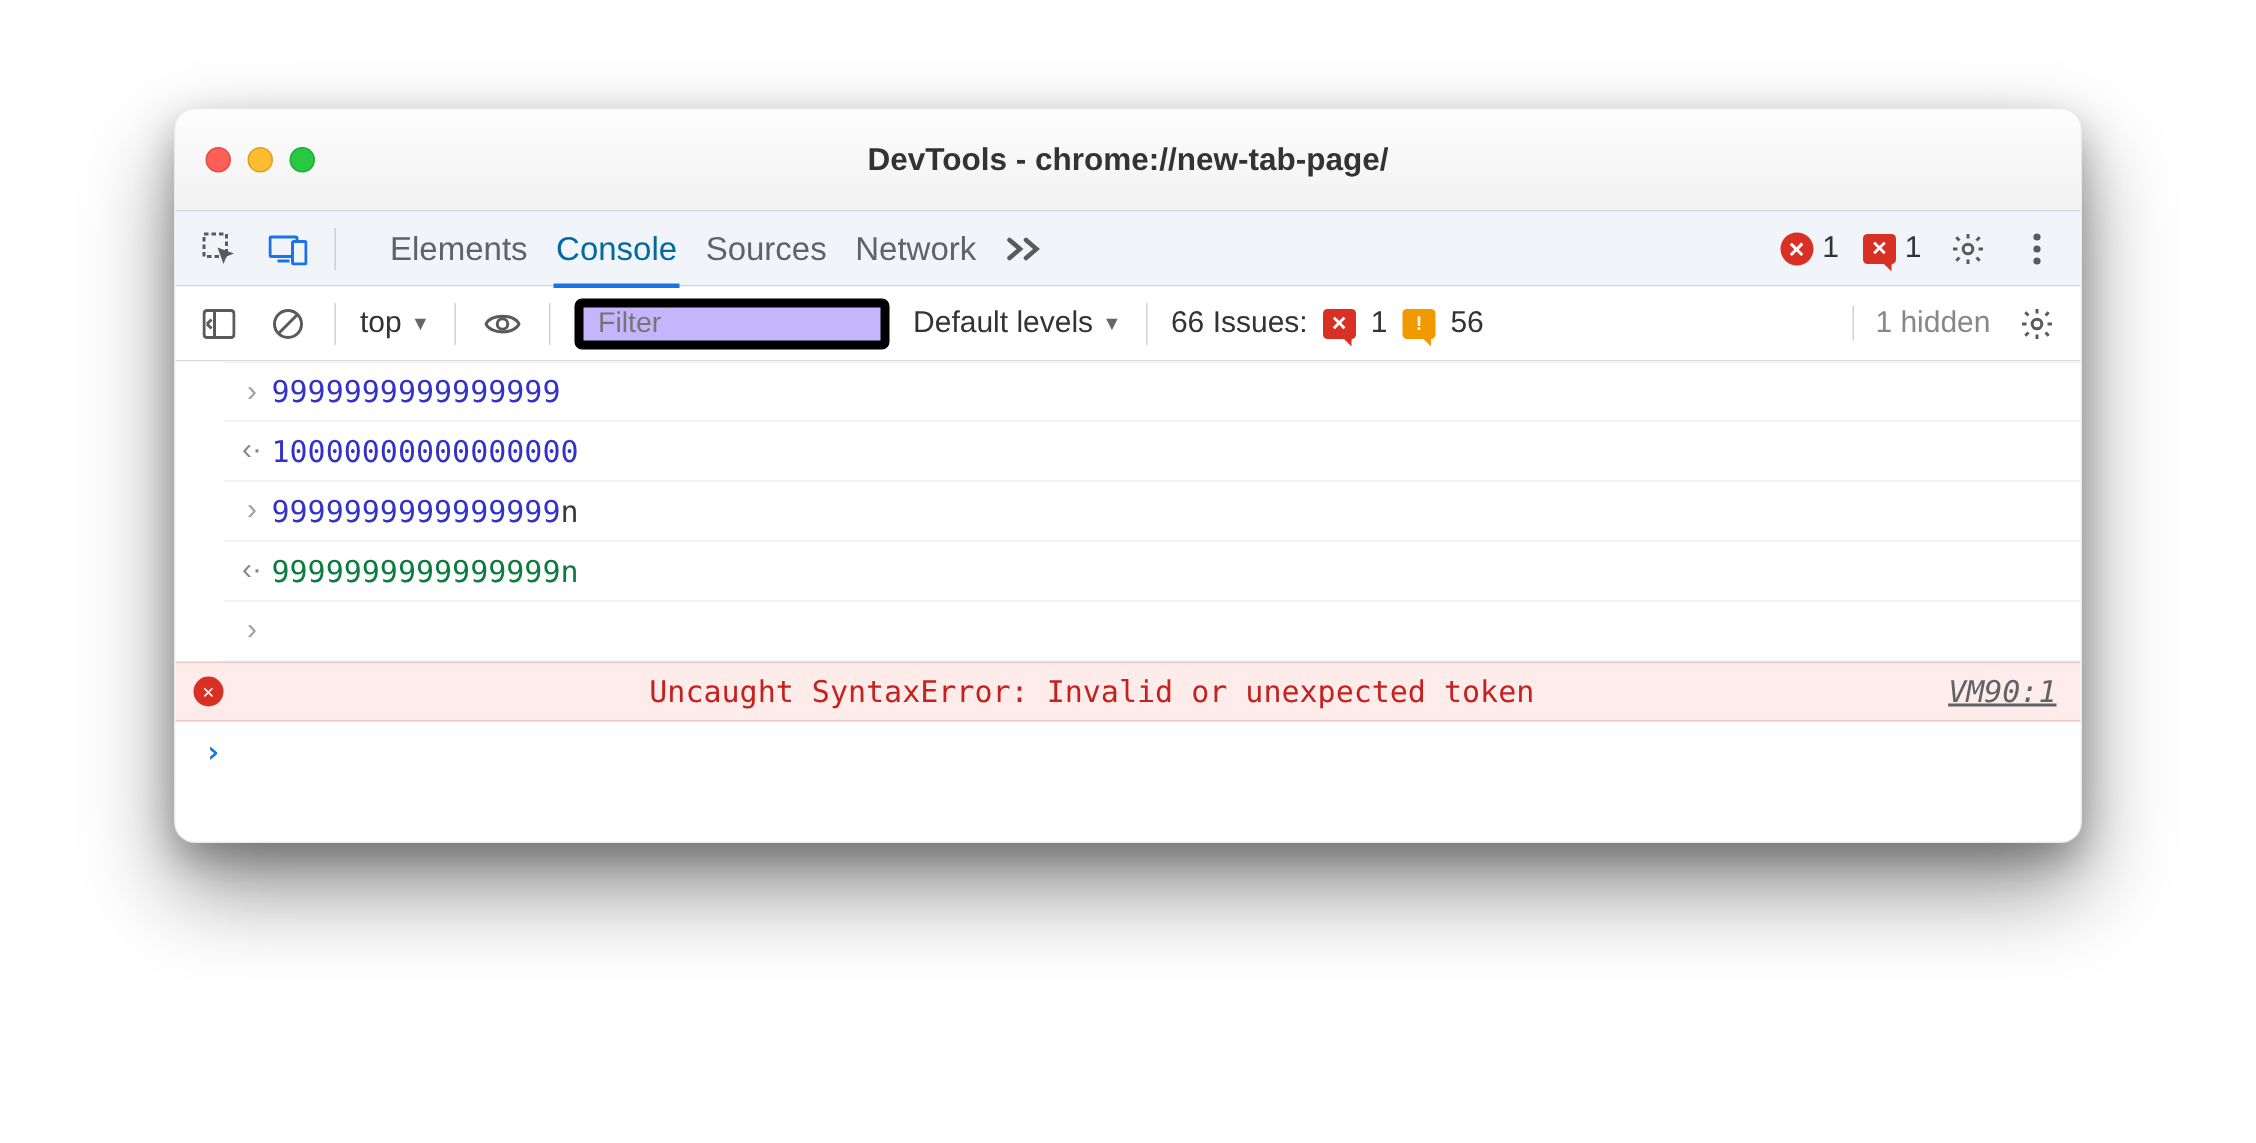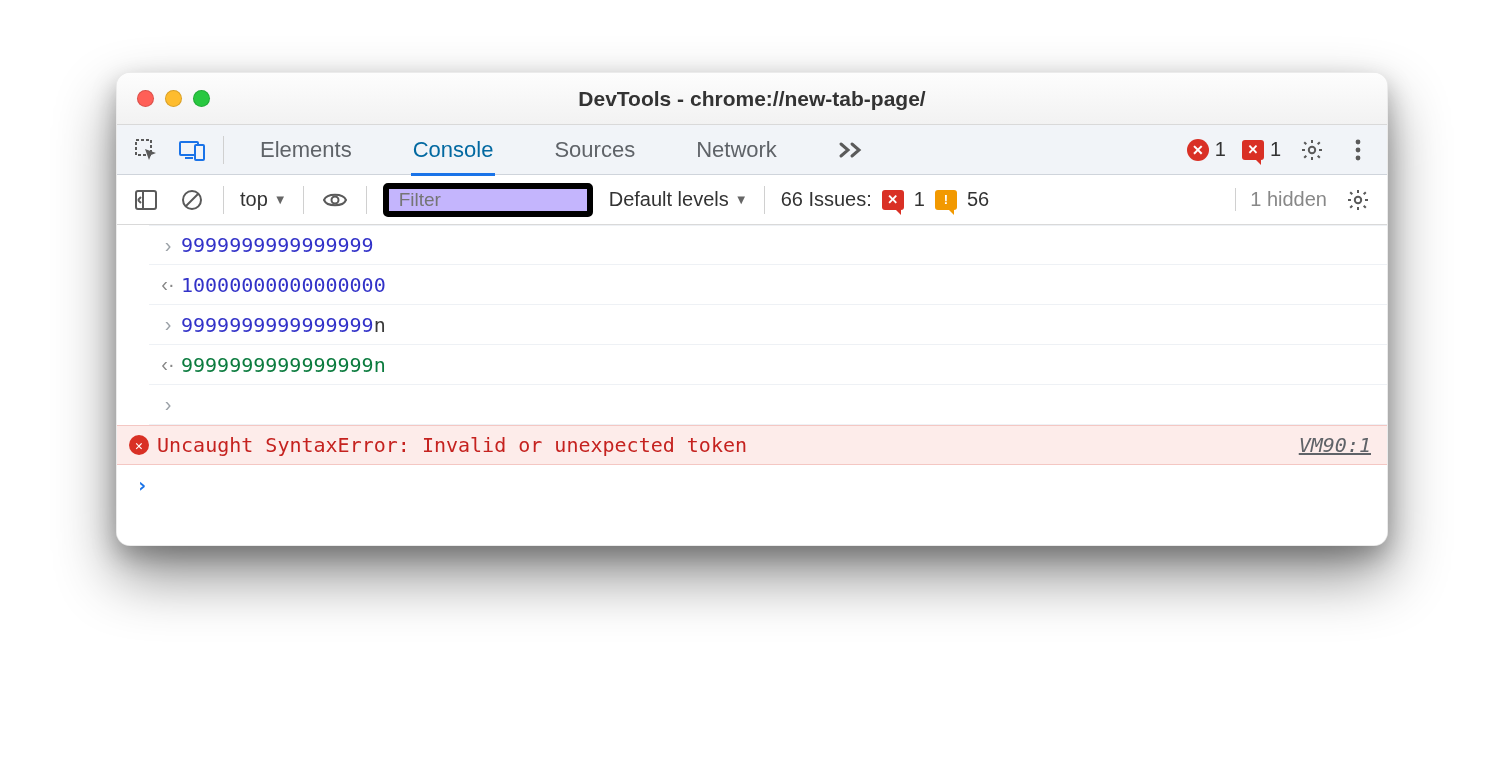--- a/index.html
+++ b/index.html
@@ -13,21 +13,21 @@
   .window {
     width: 1272px;
     background: #fff;
     border-radius: 14px;
     box-shadow: 0 30px 60px rgba(0,0,0,0.45), 0 10px 25px rgba(0,0,0,0.25);
     overflow: hidden;
     border: 1px solid rgba(0,0,0,0.08);
   }
   
   .titlebar {
-    height: 52px;
+    height: 68px;
     background: linear-gradient(#fdfdfd,#f2f2f2);
     border-bottom: 1px solid #d9d9d9;
     display: flex; align-items: center;
     position: relative;
   }
   .traffic { display:flex; gap:11px; margin-left:20px; }
   .dot { width:17px; height:17px; border-radius:50%; box-shadow: inset 0 0 0 1px rgba(0,0,0,0.15);}
   .dot.red{background:#ff5f57;} .dot.yellow{background:#febc2e;} .dot.green{background:#28c840;}
   .title { position:absolute; left:0; right:0; text-align:center; font-size:21px; font-weight:600; color:#333; pointer-events:none;}
   
@@ -35,21 +35,21 @@
     height: 50px;
     background: #f1f4f8;
     border-bottom: 1px solid #cfd4db;
     display:flex; align-items:center;
     padding: 0 14px 0 14px;
     gap: 16px;
     font-size: 20px; color:#444;
   }
   .iconbtn { display:inline-flex; align-items:center; justify-content:center; width:30px; height:30px; color:#5a5a5a; cursor:pointer;}
   .iconbtn.blue { color:#1a73e8; }
-  .tabs { display:flex; align-items:center; gap:57px; margin-left:18px; }
+  .tabs { display:flex; align-items:center; gap:15px; margin-left:18px; }
   .tab { font-size:22px; color:#5f6368; cursor:pointer; padding: 10px 2px; }
   .tab.active { color:#0369a1; border-bottom: 3px solid #1a73e8; margin-bottom:-3px; font-weight:500;}
   .spacer { flex:1; }
   .counter { display:inline-flex; align-items:center; gap:6px; font-size:20px; color:#333; }
   .circle-err { width:22px; height:22px; border-radius:50%; background:#d93025; color:#fff; display:inline-flex;align-items:center;justify-content:center; font-size:14px; font-weight:700;}
   .square-err { width:22px; height:20px; border-radius:3px; background:#d93025; color:#fff; display:inline-flex;align-items:center;justify-content:center; font-size:13px; font-weight:700; position:relative;}
   .square-err:after{content:"";position:absolute;bottom:-5px;right:3px;border:4px solid transparent;border-top-color:#d93025;border-right-color:#d93025;}
   .square-warn { width:22px; height:20px; border-radius:3px; background:#f29900; color:#fff; display:inline-flex;align-items:center;justify-content:center; font-size:13px; font-weight:700; position:relative;}
   .square-warn:after{content:"";position:absolute;bottom:-5px;right:3px;border:4px solid transparent;border-top-color:#f29900;border-right-color:#f29900;}
   
@@ -77,21 +77,21 @@
   .console { background:#fff; font-family: Menlo, Consolas, monospace; font-size:20px; padding-bottom: 40px;}
   .row { display:flex; align-items:center; min-height:40px; padding: 4px 16px 4px 12px; border-bottom:1px solid #eef1f5; }
   .row.first { border-top:1px solid #eef1f5; }
   .row.leftpad { margin-left: 32px; padding-left:6px;}
   .gutter { width:26px; display:inline-flex; justify-content:center; color:#888; font-family:-apple-system,Arial; flex-shrink:0;}
   .gutter.input { color:#9aa0a6; }
   .num-blue { color:#3232c8; }
   .num-green { color:#0b7b3e; }
   .bigint-n { color:#3a3a3a; }
   .errrow { background:#fdecea; color:#c5221f; border-top:1px solid #f4c7c3; border-bottom:1px solid #f4c7c3; margin-left:0; padding-left:12px;}
-  .errrow .msg { flex:1; }
+  .errrow .msg { flex:1;text-align:center; }
   .errlink { color:#5f6368; text-decoration:underline; font-family:Menlo,monospace; cursor:pointer;font-style:italic;}
   .erricon { width:20px;height:20px;border-radius:50%;background:#d93025;color:#fff;display:inline-flex;align-items:center;justify-content:center;font-size:13px;font-weight:700;margin-right:8px; flex-shrink:0;}
   .prompt { color:#1a73e8; font-weight:600; width:26px; display:inline-flex; justify-content:center;}
   svg { display:block; }
   .tri { font-size:13px; color:#666;}
 </style>
 </head>
 <body>
 
 <div class="window">

